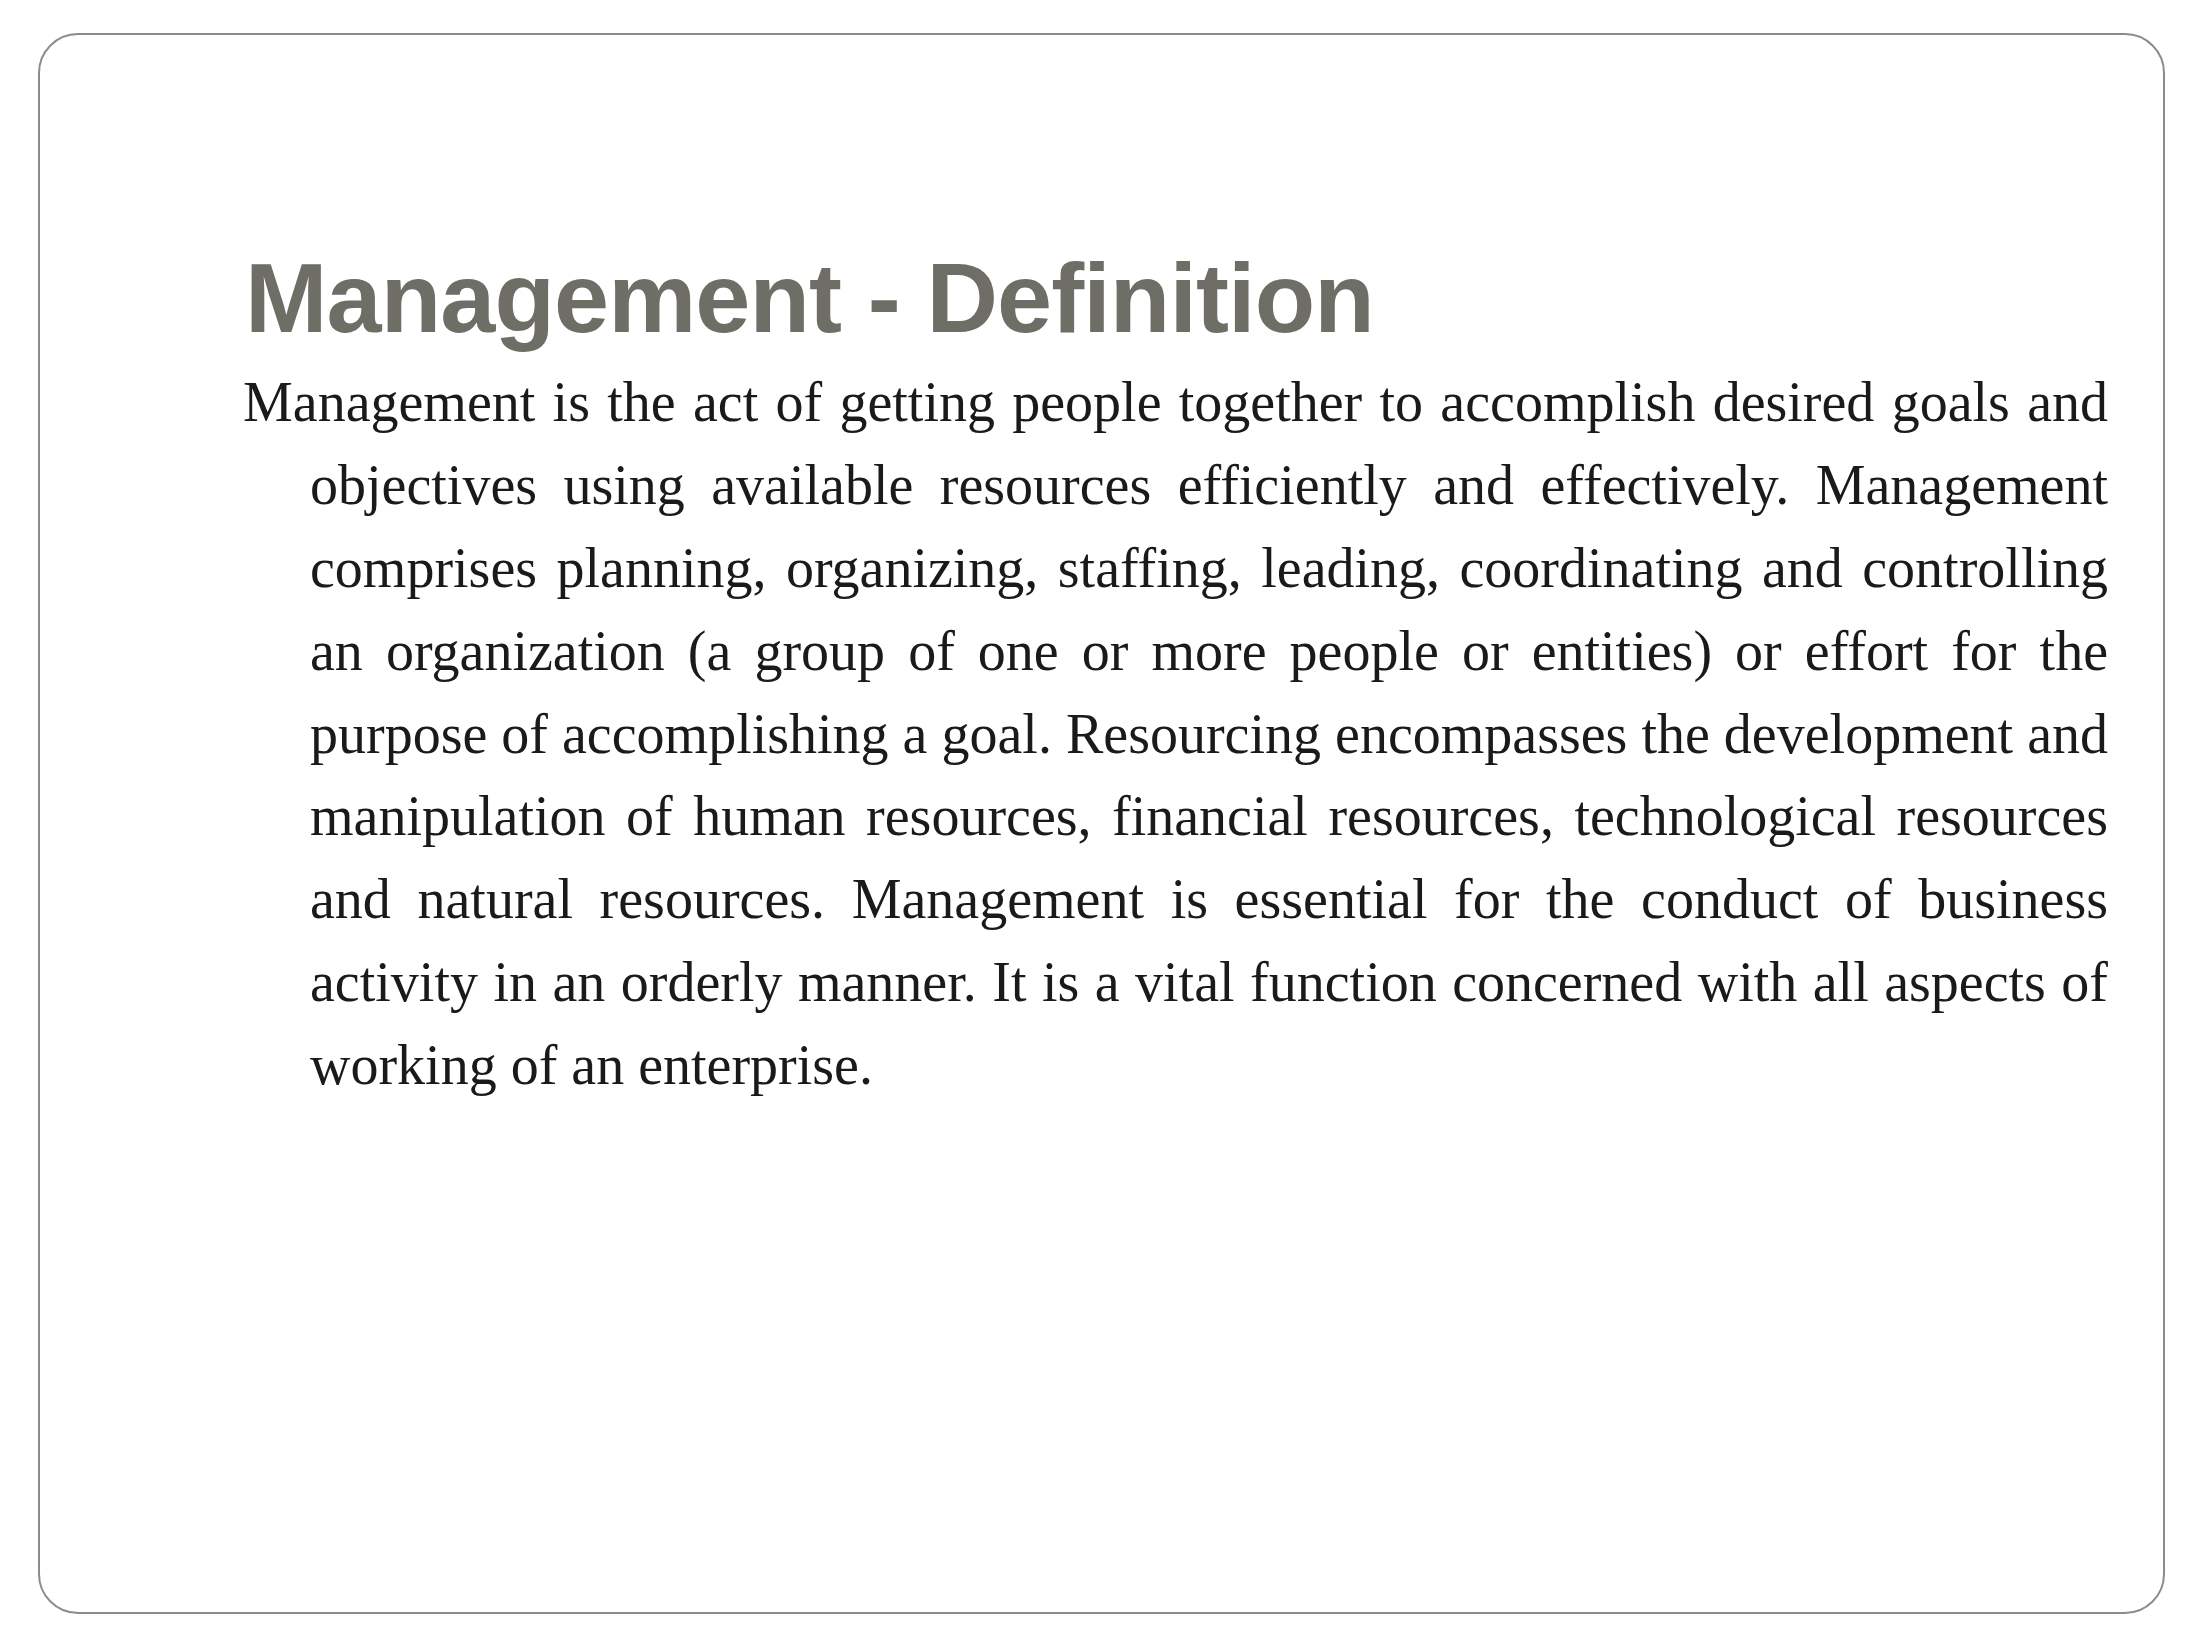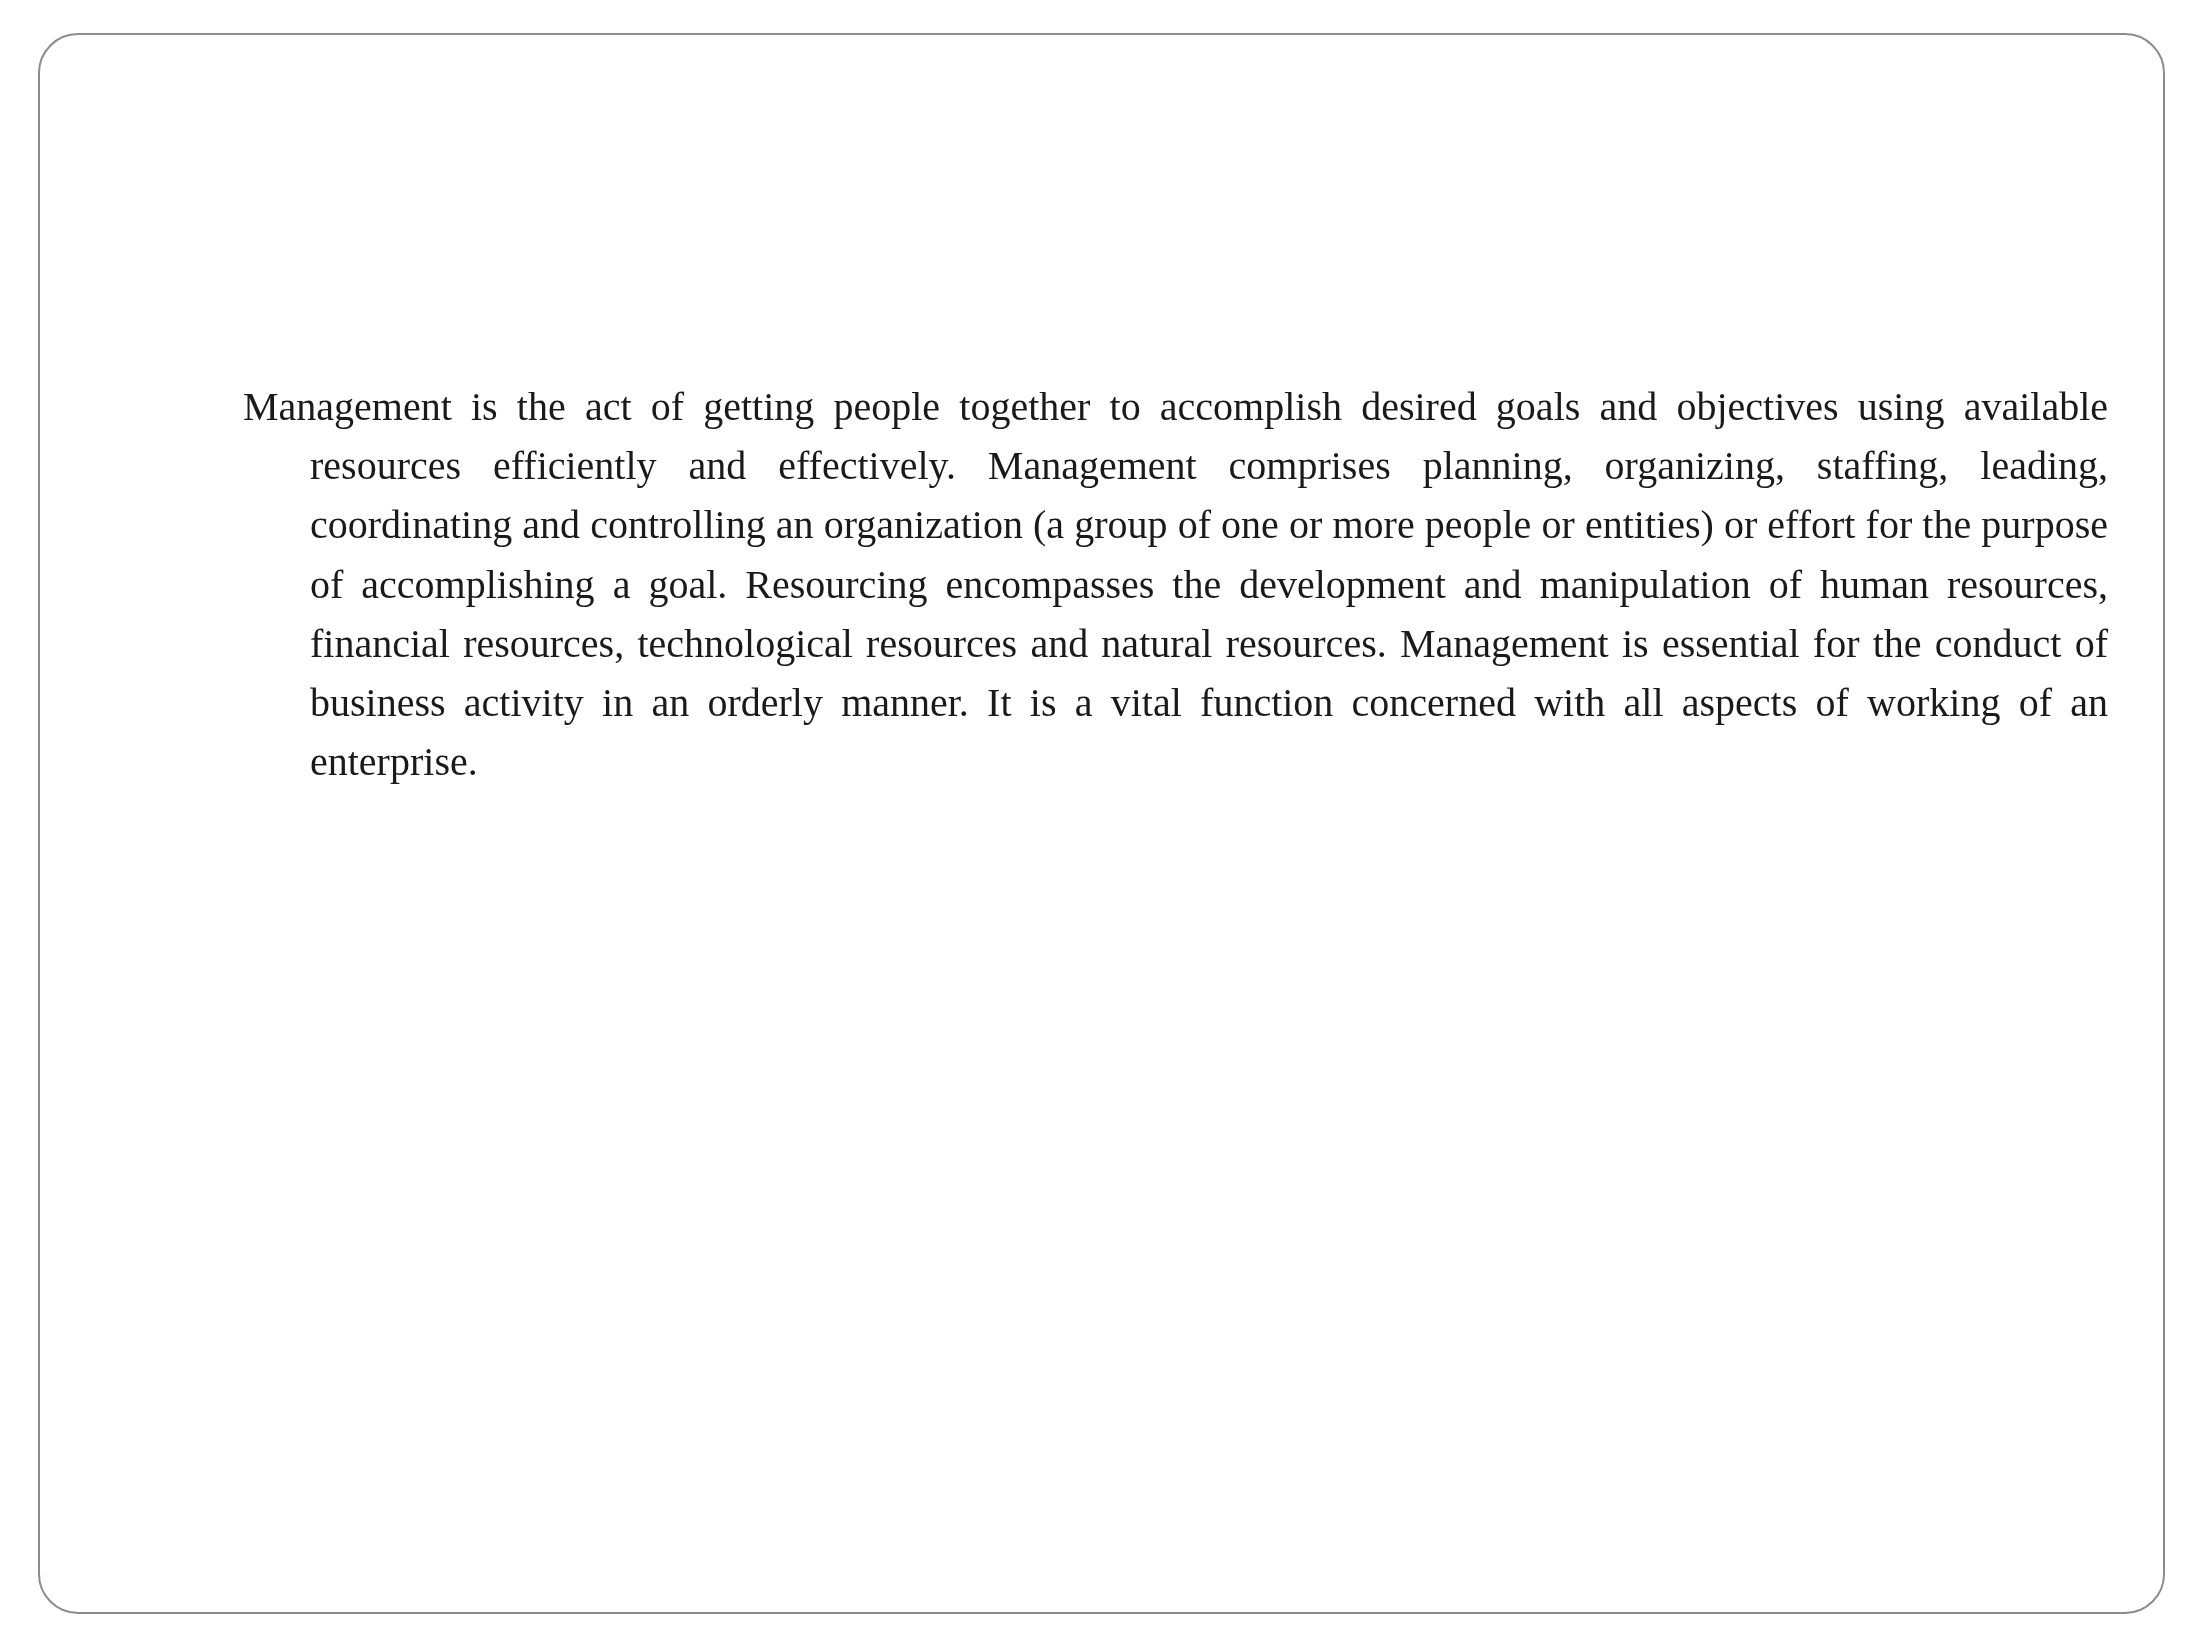--- a/index.html
+++ b/index.html
@@ -39,39 +39,40 @@
     font-size: 99px;
     font-weight: bold;
     color: #6e6e67;
     letter-spacing: -0.9px;
     line-height: 1.05;
     white-space: nowrap;
   }
   .slide-body {
     position: absolute;
     left: 203px;
-    top: 342px;
+    top: 326px;
     width: 1865px;
     font-family: "Liberation Serif", serif;
-    font-size: 40px;
+    font-size: 56px;
     line-height: 1.48;
     color: #1a1a1a;
     text-align: justify;
     text-justify: inter-word;
     text-indent: 0;
   }
   .slide-body p {
     margin: 0;
     padding-left: 67px;
     text-indent: -67px;
   }
 </style>
 </head>
 <body>
 
 <div class="slide">
   <div class="slide-frame">
+    <h1 class="slide-title">Management - Definition</h1>
     <div class="slide-body">
       <p>Management is the act of getting people together to accomplish desired goals and objectives using available resources efficiently and effectively. Management comprises planning, organizing, staffing, leading, coordinating and controlling an organization (a group of one or more people or entities) or effort for the purpose of accomplishing a goal. Resourcing encompasses the development and manipulation of human resources, financial resources, technological resources and natural resources. Management is essential for the conduct of business activity in an orderly manner. It is a vital function concerned with all aspects of working of an enterprise.</p>
     </div>
   </div>
 </div>
 
 
 </body></html>

